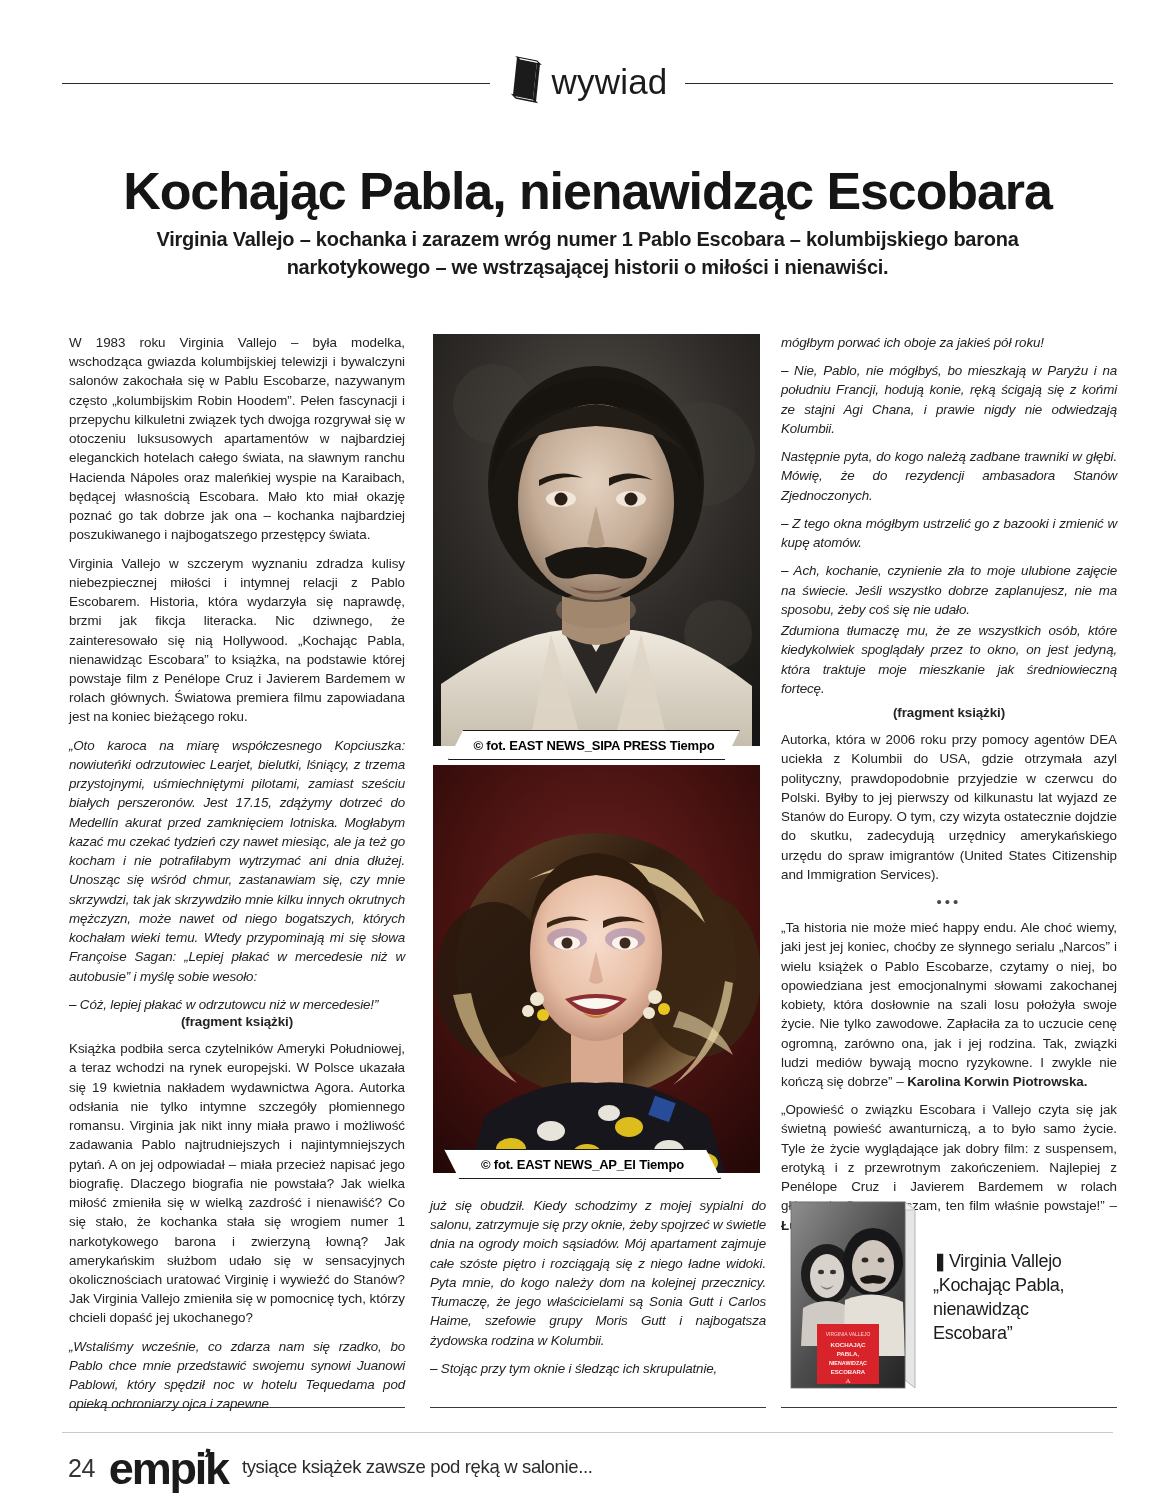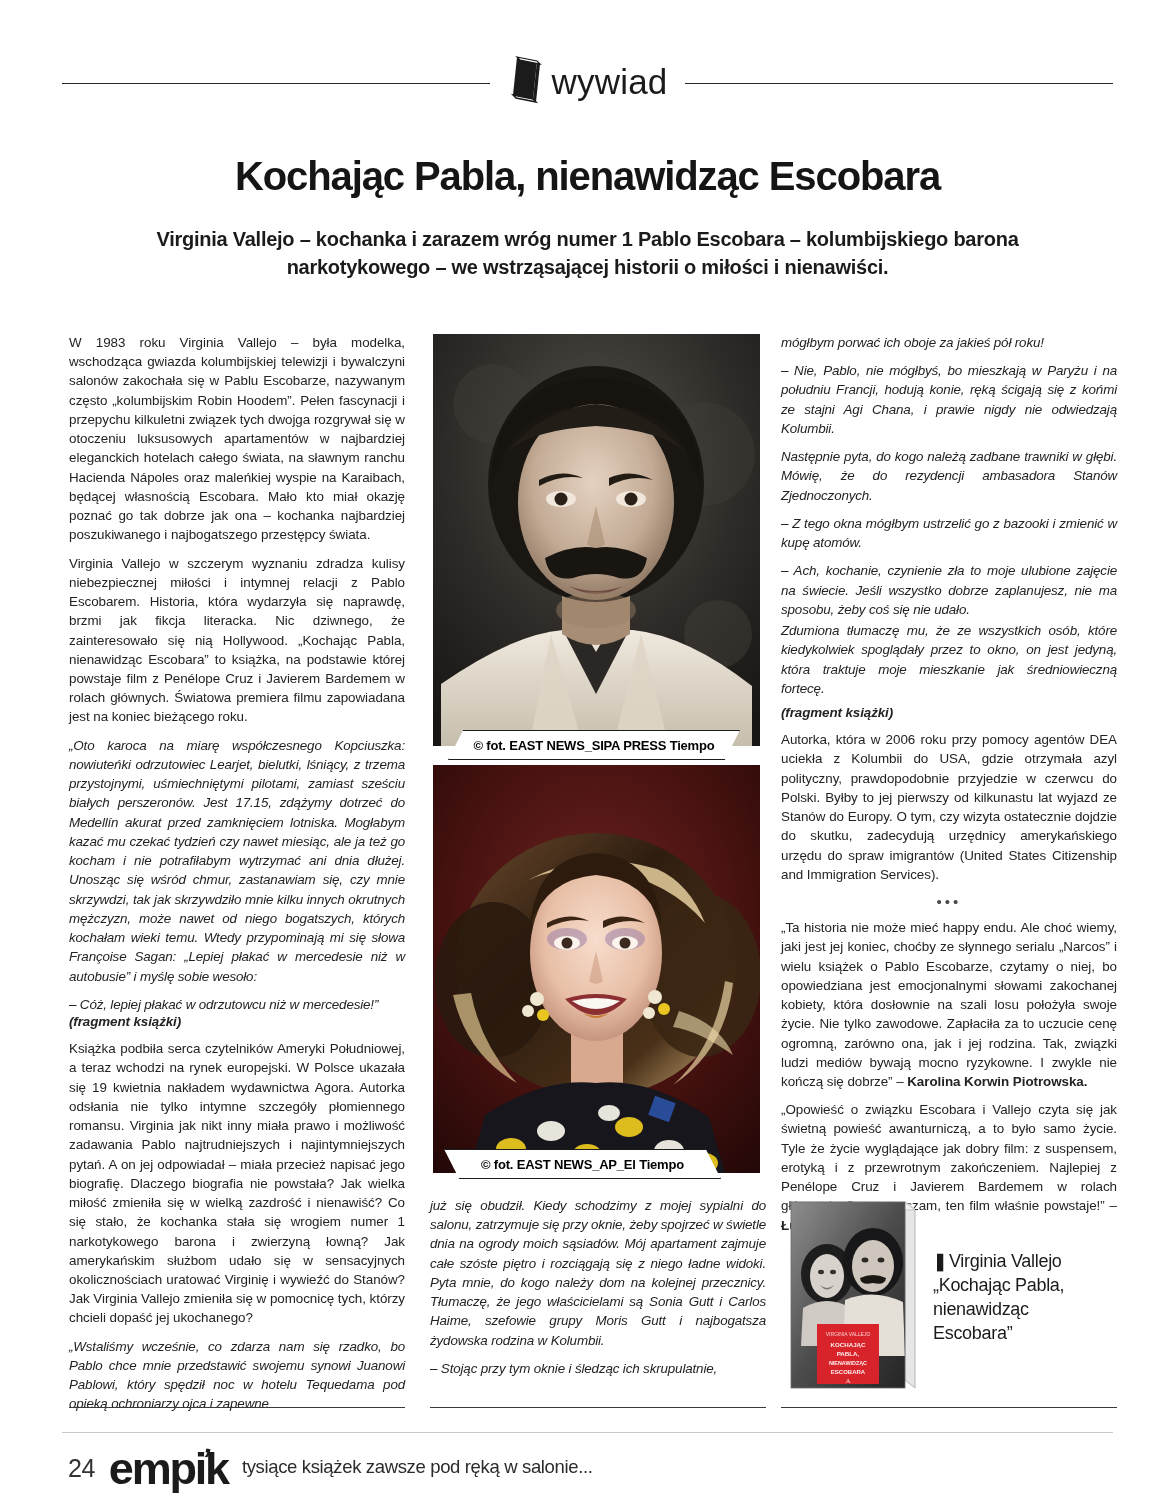--- a/index.html
+++ b/index.html
@@ -61,21 +61,21 @@
     white-space: nowrap;
   }
 
   
   .headline {
     position: absolute;
     left: 62px;
     top: 128px;
     width: 1051px;
     text-align: center;
-    font-size: 40px;
+    font-size: 52px;
     font-weight: 700;
     letter-spacing: -1.1px;
     line-height: 1.08;
     color: #151515;
   }
   .standfirst {
     position: absolute;
     left: 130px;
     top: 225px;
     width: 915px;
@@ -105,22 +105,21 @@
   .col p {
     margin: 0 0 9px 0;
   }
   .col p:last-child { margin-bottom: 0; }
 
   p.quote {
     font-style: italic;
     letter-spacing: -0.15px;
   }
   p.attrib {
-    text-align: left;
-    font-style: italic;
+    text-align: center;
     font-weight: 700;
     margin-top: -4px;
     margin-bottom: 8px;
     letter-spacing: -0.1px;
   }
   .bold-name { font-weight: 700; }
 
   .dots-sep {
     text-align: center;
     letter-spacing: 3px;

